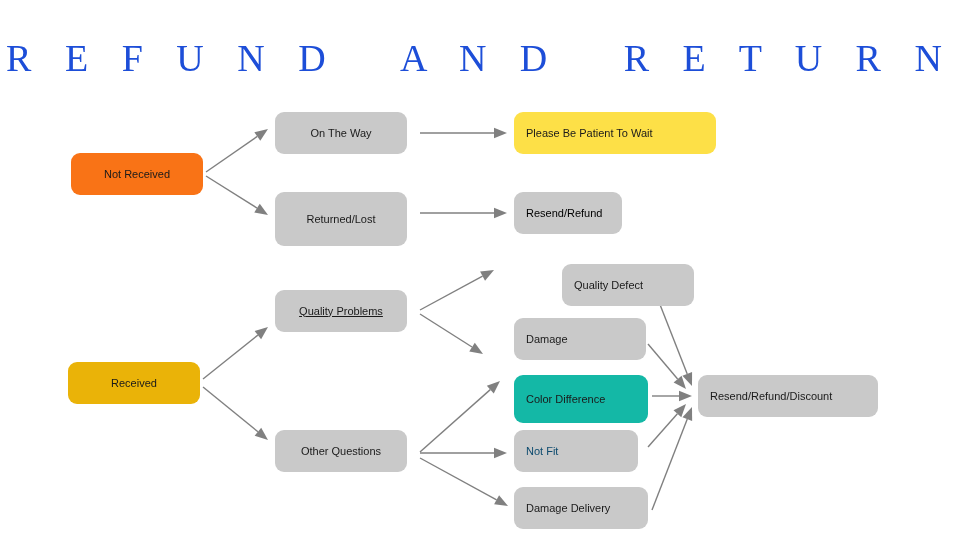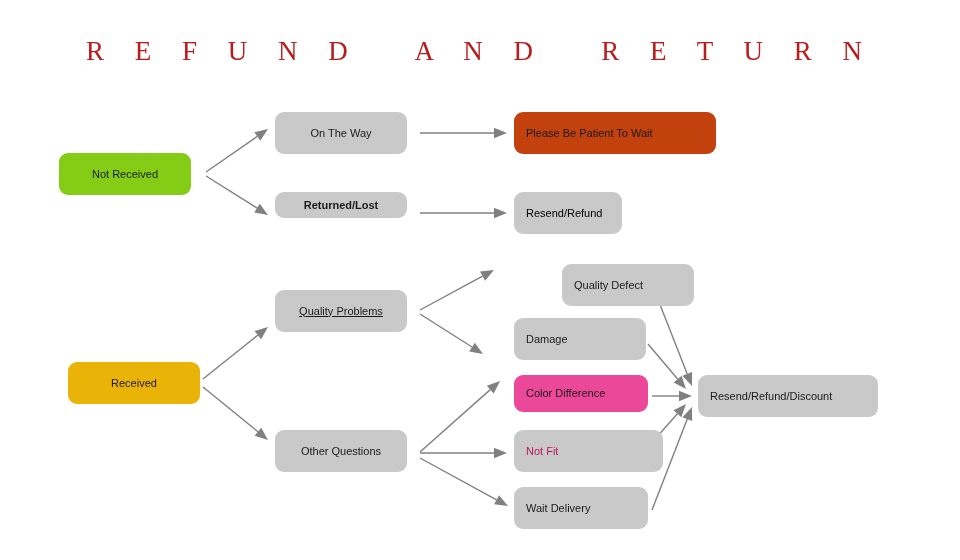--- a/index.html
+++ b/index.html
@@ -19,24 +19,24 @@
     height: 560px;
     background: #ffffff;
   }
   #title {
     position: absolute;
     left: 0;
     top: 36px;
     width: 960px;
     text-align: center;
     font-family: "Liberation Serif", serif;
-    font-size: 27px;
+    font-size: 38px;
     font-weight: 400;
     letter-spacing: 12px;
-    color: #b91c1c;
+    color: #1d4ed8;
     white-space: pre;
   }
   #edges {
     position: absolute;
     left: 0;
     top: 0;
     width: 960px;
     height: 560px;
     pointer-events: none;
   }
@@ -122,56 +122,56 @@
       <g>
         <line x1="648" y1="447" x2="677.3914286458678" y2="413.7412781112549" stroke="#808080" stroke-width="1.4"></line>
         <polygon points="686,404 681.2879398903698,417.18470665290783 673.4949174013658,410.297849569602" fill="#808080"></polygon>
       </g>
       <g>
         <line x1="652" y1="510" x2="687.2938767509008" y2="419.11826736643025" stroke="#808080" stroke-width="1.4"></line>
         <polygon points="692,407 692.1411836974729,421.0007166660699 682.4465698043288,417.2358180667906" fill="#808080"></polygon>
       </g>
     </svg>
 
-  <div class="node center" style="left: 59px; top: 153px; width: 132px; height: 42px; background: #84cc16; color: rgb(26, 26, 26);">
+  <div class="node center" style="left: 71px; top: 153px; width: 132px; height: 42px; background: #f97316; color: rgb(26, 26, 26);">
     <span>Not Received</span>
   </div>
   <div class="node center" style="left: 275px; top: 112px; width: 132px; height: 42px; background: rgb(201, 201, 201); color: rgb(26, 26, 26);">
     <span>On The Way</span>
   </div>
-  <div class="node center" style="left: 275px; top: 192px; width: 132px; height: 26px; background: rgb(201, 201, 201); color: rgb(26, 26, 26); font-weight: bold;">
+  <div class="node center" style="left: 275px; top: 192px; width: 132px; height: 54px; background: rgb(201, 201, 201); color: rgb(26, 26, 26);">
     <span>Returned/Lost</span>
   </div>
-  <div class="node left" style="left: 514px; top: 112px; width: 202px; height: 42px; background: #c2410c; color: rgb(26, 26, 26);">
+  <div class="node left" style="left: 514px; top: 112px; width: 202px; height: 42px; background: #fde047; color: rgb(26, 26, 26);">
     <span>Please Be Patient To Wait</span>
   </div>
   <div class="node left" style="left: 514px; top: 192px; width: 108px; height: 42px; background: rgb(201, 201, 201); color: #000000;">
     <span>Resend/Refund</span>
   </div>
   <div class="node center" style="left: 68px; top: 362px; width: 132px; height: 42px; background: #eab308; color: rgb(26, 26, 26);">
     <span>Received</span>
   </div>
   <div class="node center" style="left: 275px; top: 290px; width: 132px; height: 42px; background: rgb(201, 201, 201); color: rgb(26, 26, 26); text-decoration: underline;">
     <span>Quality Problems</span>
   </div>
   <div class="node center" style="left: 275px; top: 430px; width: 132px; height: 42px; background: rgb(201, 201, 201); color: rgb(26, 26, 26);">
     <span>Other Questions</span>
   </div>
   <div class="node left" style="left: 514px; top: 264px; width: 132px; height: 42px; background: rgb(201, 201, 201); color: rgb(26, 26, 26); margin-left: 48px;">
     <span>Quality Defect</span>
   </div>
   <div class="node left" style="left: 514px; top: 318px; width: 132px; height: 42px; background: rgb(201, 201, 201); color: rgb(26, 26, 26);">
     <span>Damage</span>
   </div>
-  <div class="node left" style="left: 514px; top: 375px; width: 134px; height: 37px; background: #ec4899; color: rgb(26, 26, 26);">
+  <div class="node left" style="left: 514px; top: 375px; width: 134px; height: 48px; background: #14b8a6; color: rgb(26, 26, 26);">
     <span>Color Difference</span>
   </div>
-  <div class="node left" style="left: 514px; top: 430px; width: 149px; height: 42px; background: rgb(201, 201, 201); color: #be185d;">
+  <div class="node left" style="left: 514px; top: 430px; width: 124px; height: 42px; background: rgb(201, 201, 201); color: #0c4a6e;">
     <span>Not Fit</span>
   </div>
   <div class="node left" style="left: 514px; top: 487px; width: 134px; height: 42px; background: rgb(201, 201, 201); color: rgb(26, 26, 26);">
-    <span>Wait Delivery</span>
+    <span>Damage Delivery</span>
   </div>
   <div class="node left" style="left: 698px; top: 375px; width: 180px; height: 42px; background: rgb(201, 201, 201); color: rgb(26, 26, 26);">
     <span>Resend/Refund/Discount</span>
   </div>
 
 </div>
 
 </body></html>

